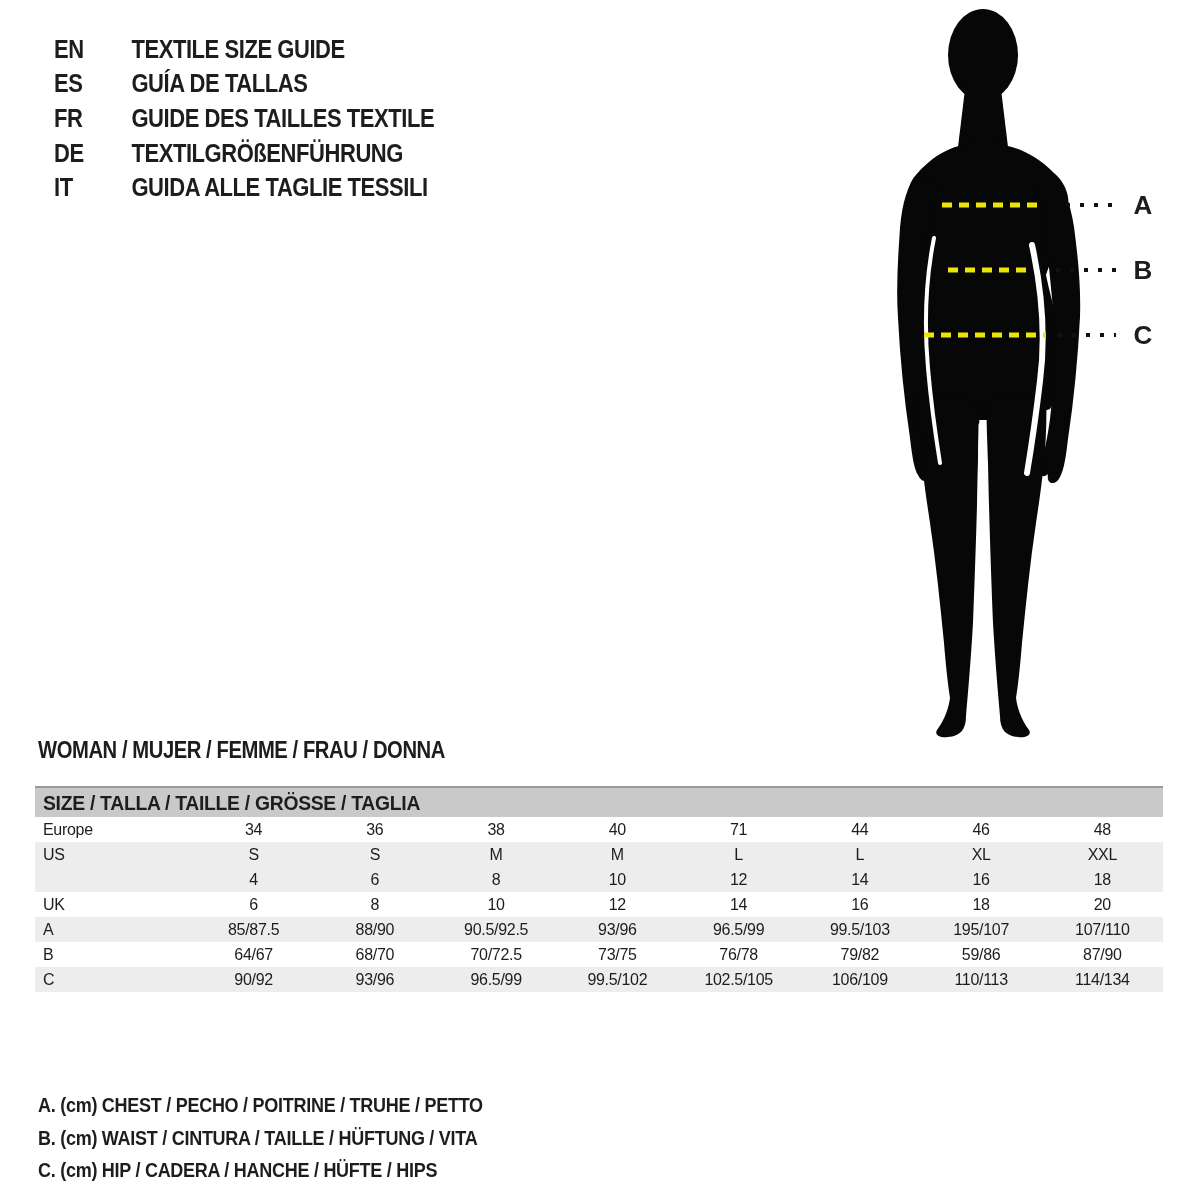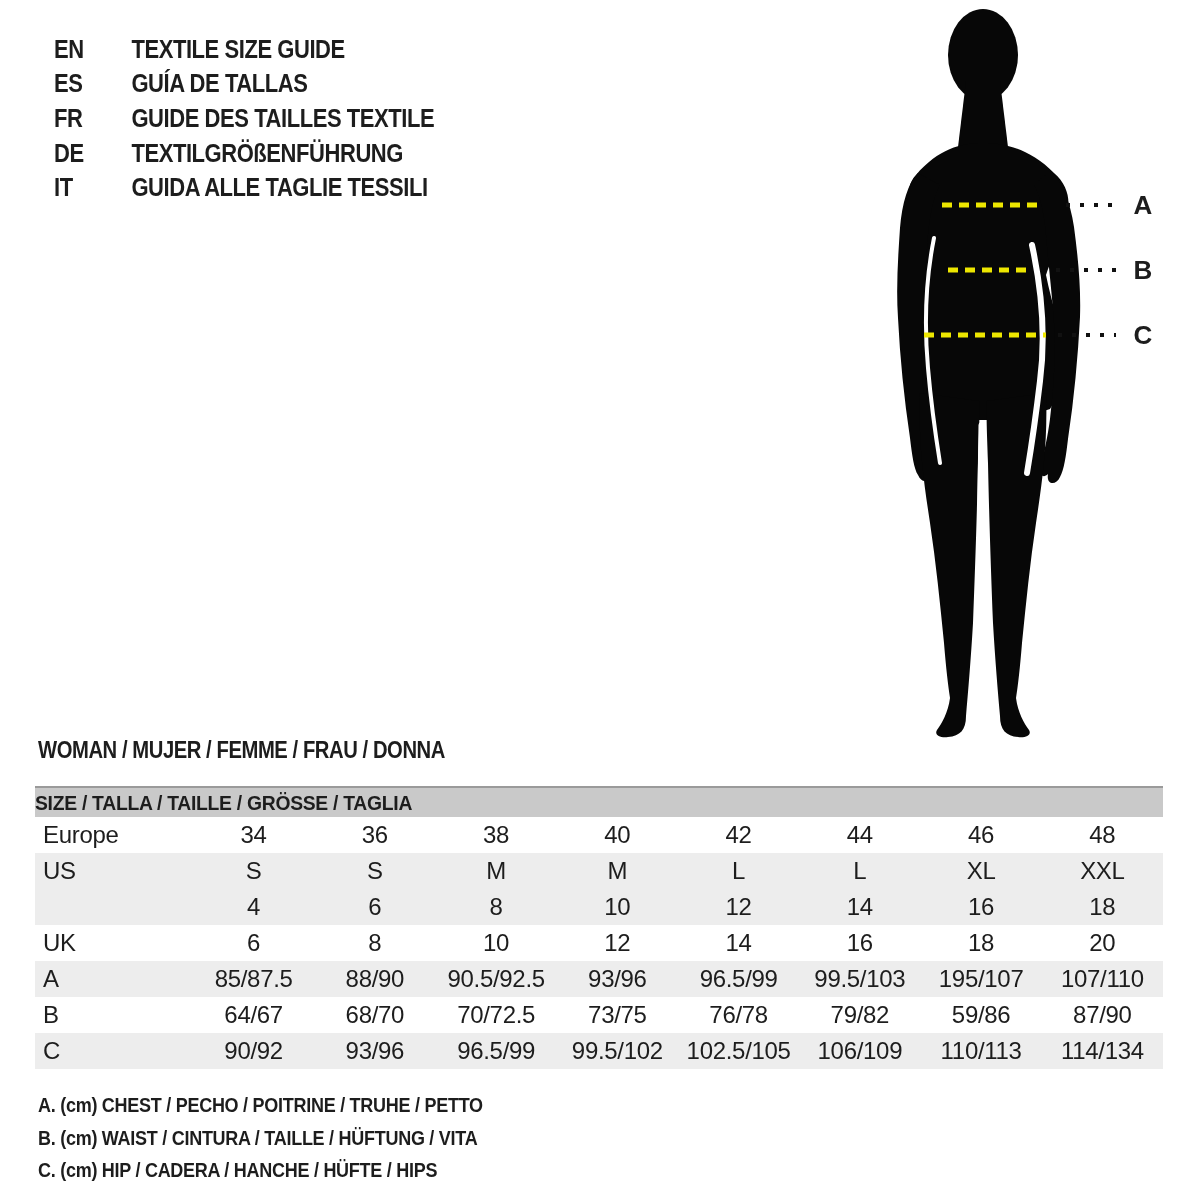--- a/index.html
+++ b/index.html
@@ -34,27 +34,27 @@
   
   .category-line{
     left:38px;top:737px;font-weight:bold;font-size:23px;letter-spacing:-0.5px;
     transform:scaleX(.88);transform-origin:left center;white-space:nowrap;
   }
 
   
   .size-table{left:35px;top:786px;width:1128px;}
   .t-header{
     height:31px;background:var(--header-bar-bg,#c9c9c9);border-top:2px solid #9a9a9a;
-    box-sizing:border-box;display:flex;align-items:center;
+    box-sizing:border-box;display:flex;align-items:center;padding-left:8px;
     font-weight:bold;font-size:21px;
   }
   .t-header span{transform:scaleX(.92);transform-origin:left center;white-space:nowrap;letter-spacing:-0.3px;}
   .t-row{
     display:grid;grid-template-columns:158px repeat(8,1fr);
-    height:36px;align-items:center;font-size:24px;letter-spacing:-0.3px;
+    height:25px;align-items:center;font-size:16px;letter-spacing:-0.3px;
   }
   .t-row.shaded{background:var(--row-shade,#ededed);}
   .cell{text-align:center;}
   .cell.label{text-align:left;padding-left:8px;}
 
   
   .legend{left:38px;top:1089px;}
   .legend-line{
     height:32.8px;display:flex;align-items:center;font-weight:bold;font-size:20px;
     letter-spacing:-0.3px;transform:scaleX(.9);transform-origin:left center;white-space:nowrap;
@@ -123,21 +123,21 @@
   <div class="t-header">
     <span>SIZE / TALLA / TAILLE / GRÖSSE / TAGLIA</span>
   </div>
   <div id="table-rows">
   <div class="t-row">
     <div class="cell label">Europe</div>
     <div class="cell">34</div>
     <div class="cell">36</div>
     <div class="cell">38</div>
     <div class="cell">40</div>
-    <div class="cell">42</div>
+    <div class="cell">71</div>
     <div class="cell">44</div>
     <div class="cell">46</div>
     <div class="cell">48</div>
   </div>
 
   <div class="t-row shaded">
     <div class="cell label">US</div>
     <div class="cell">S</div>
     <div class="cell">S</div>
     <div class="cell">M</div>

